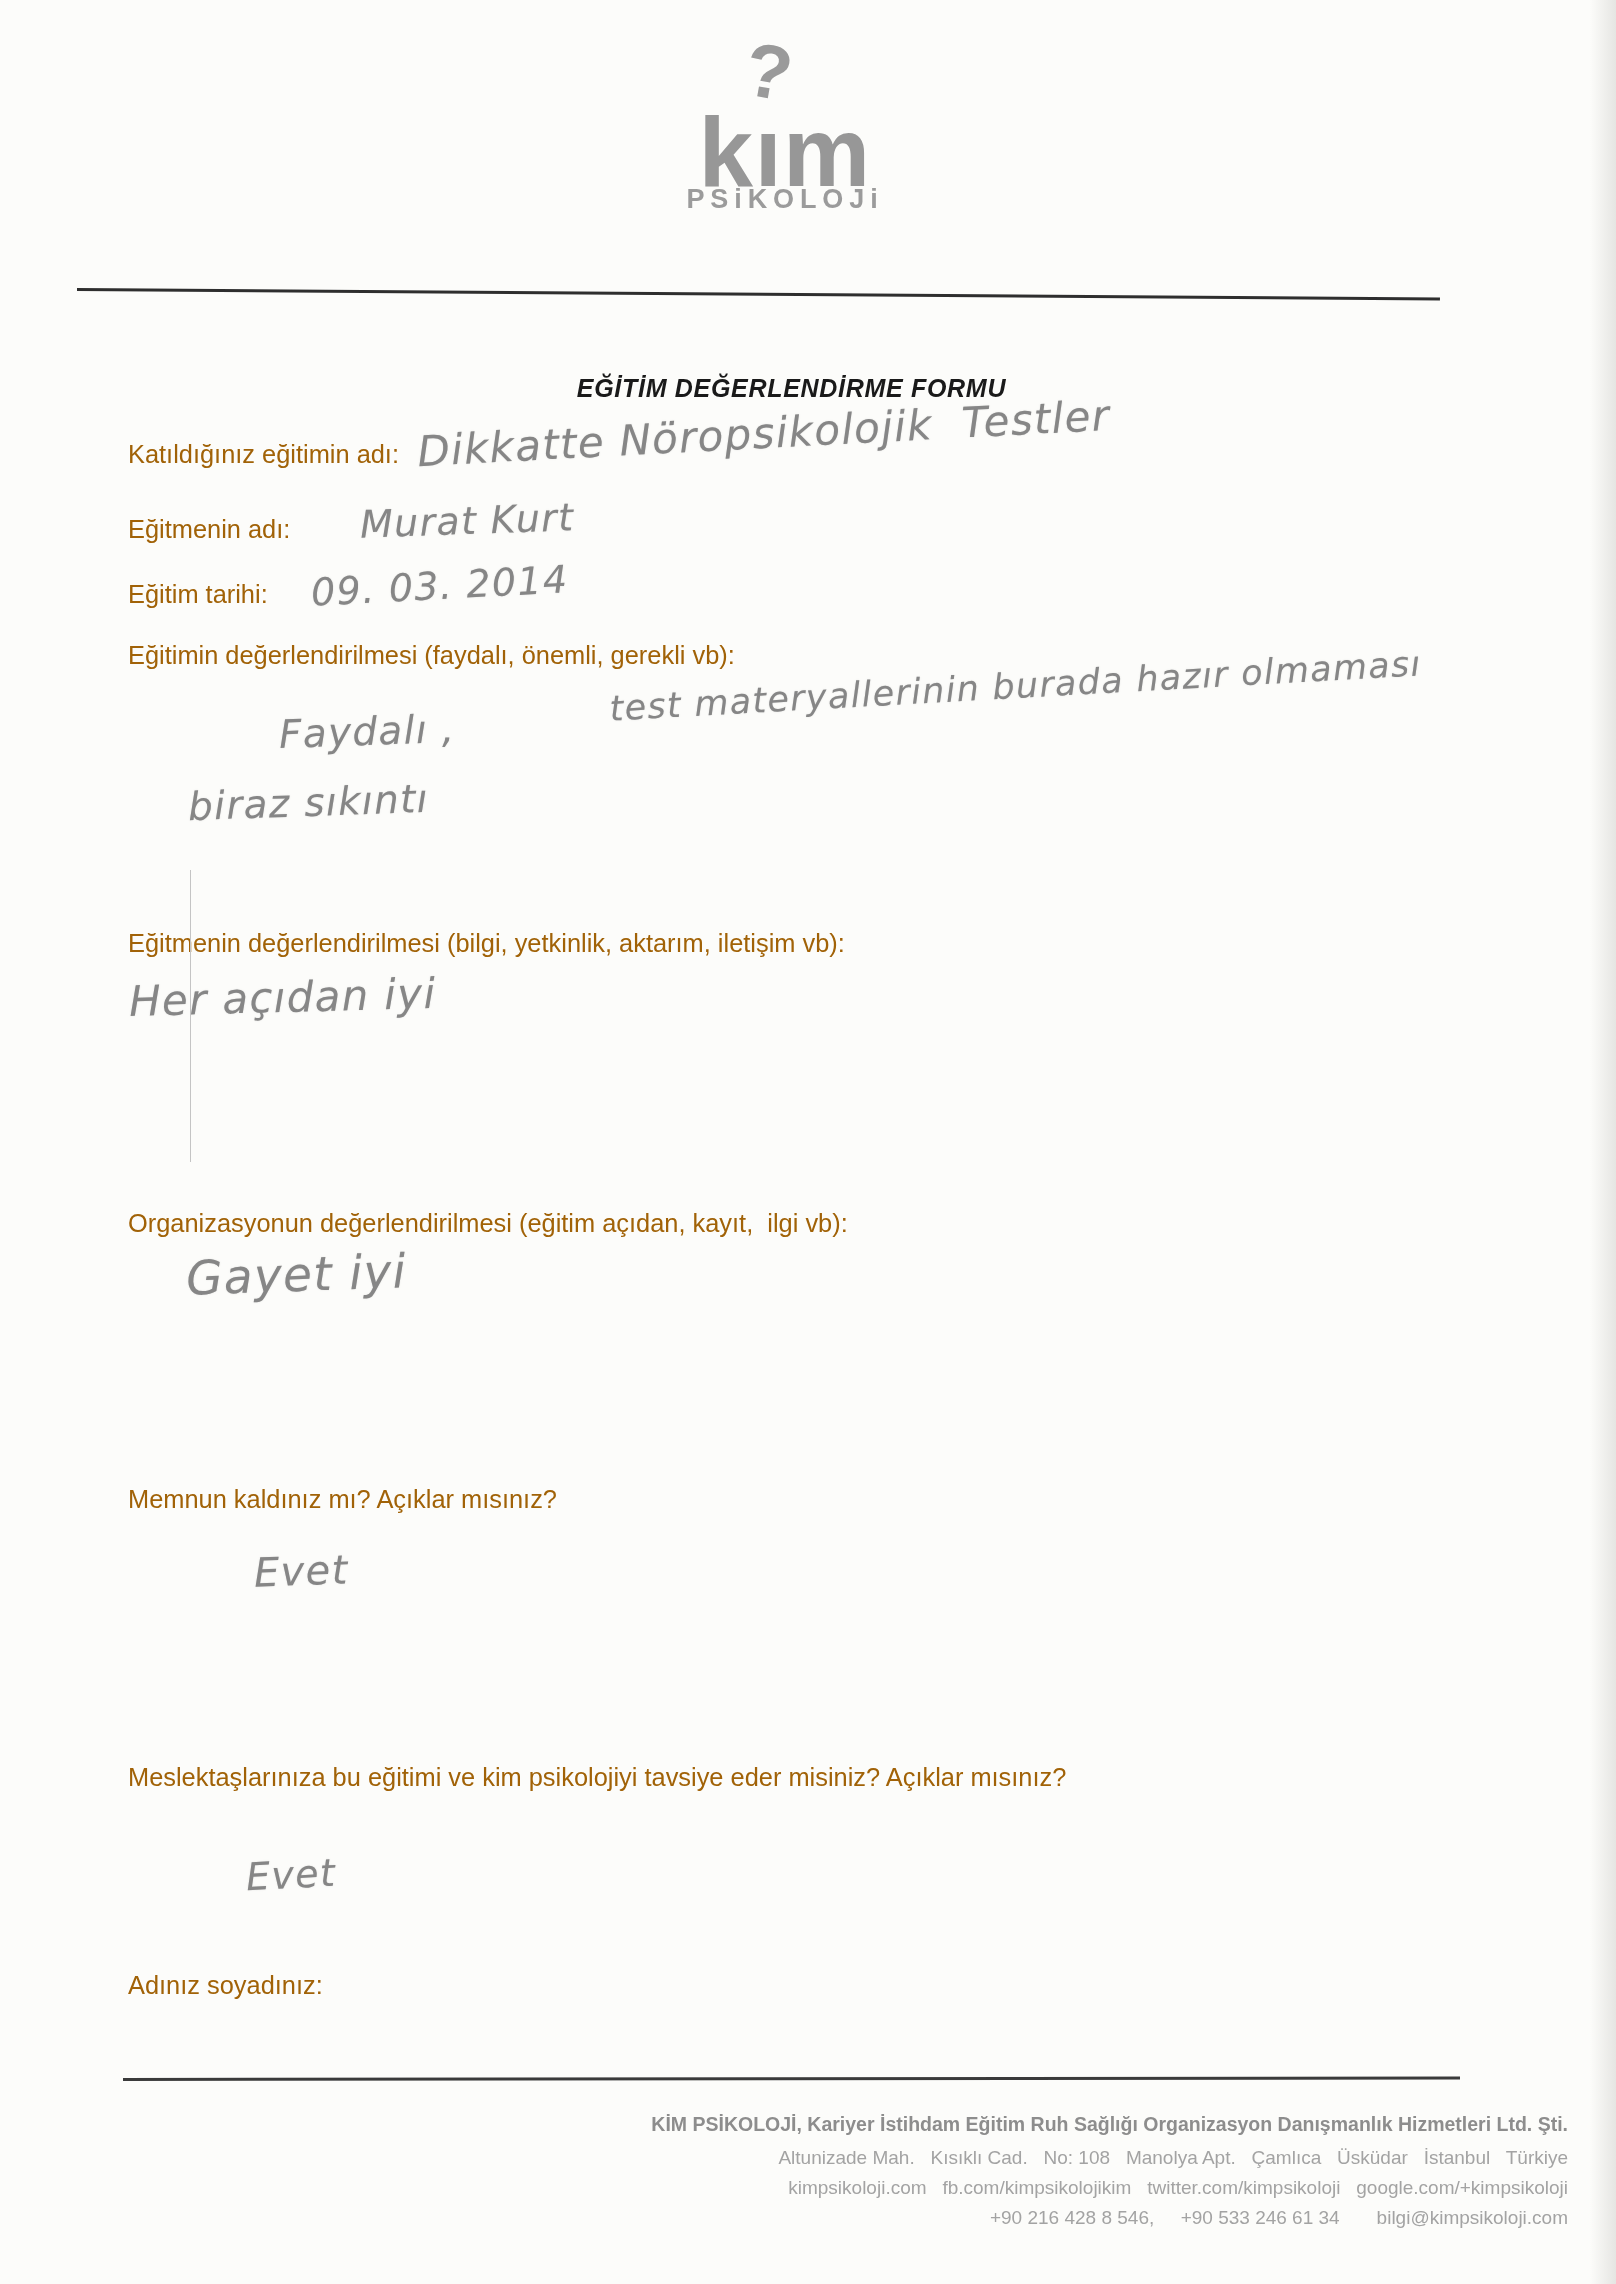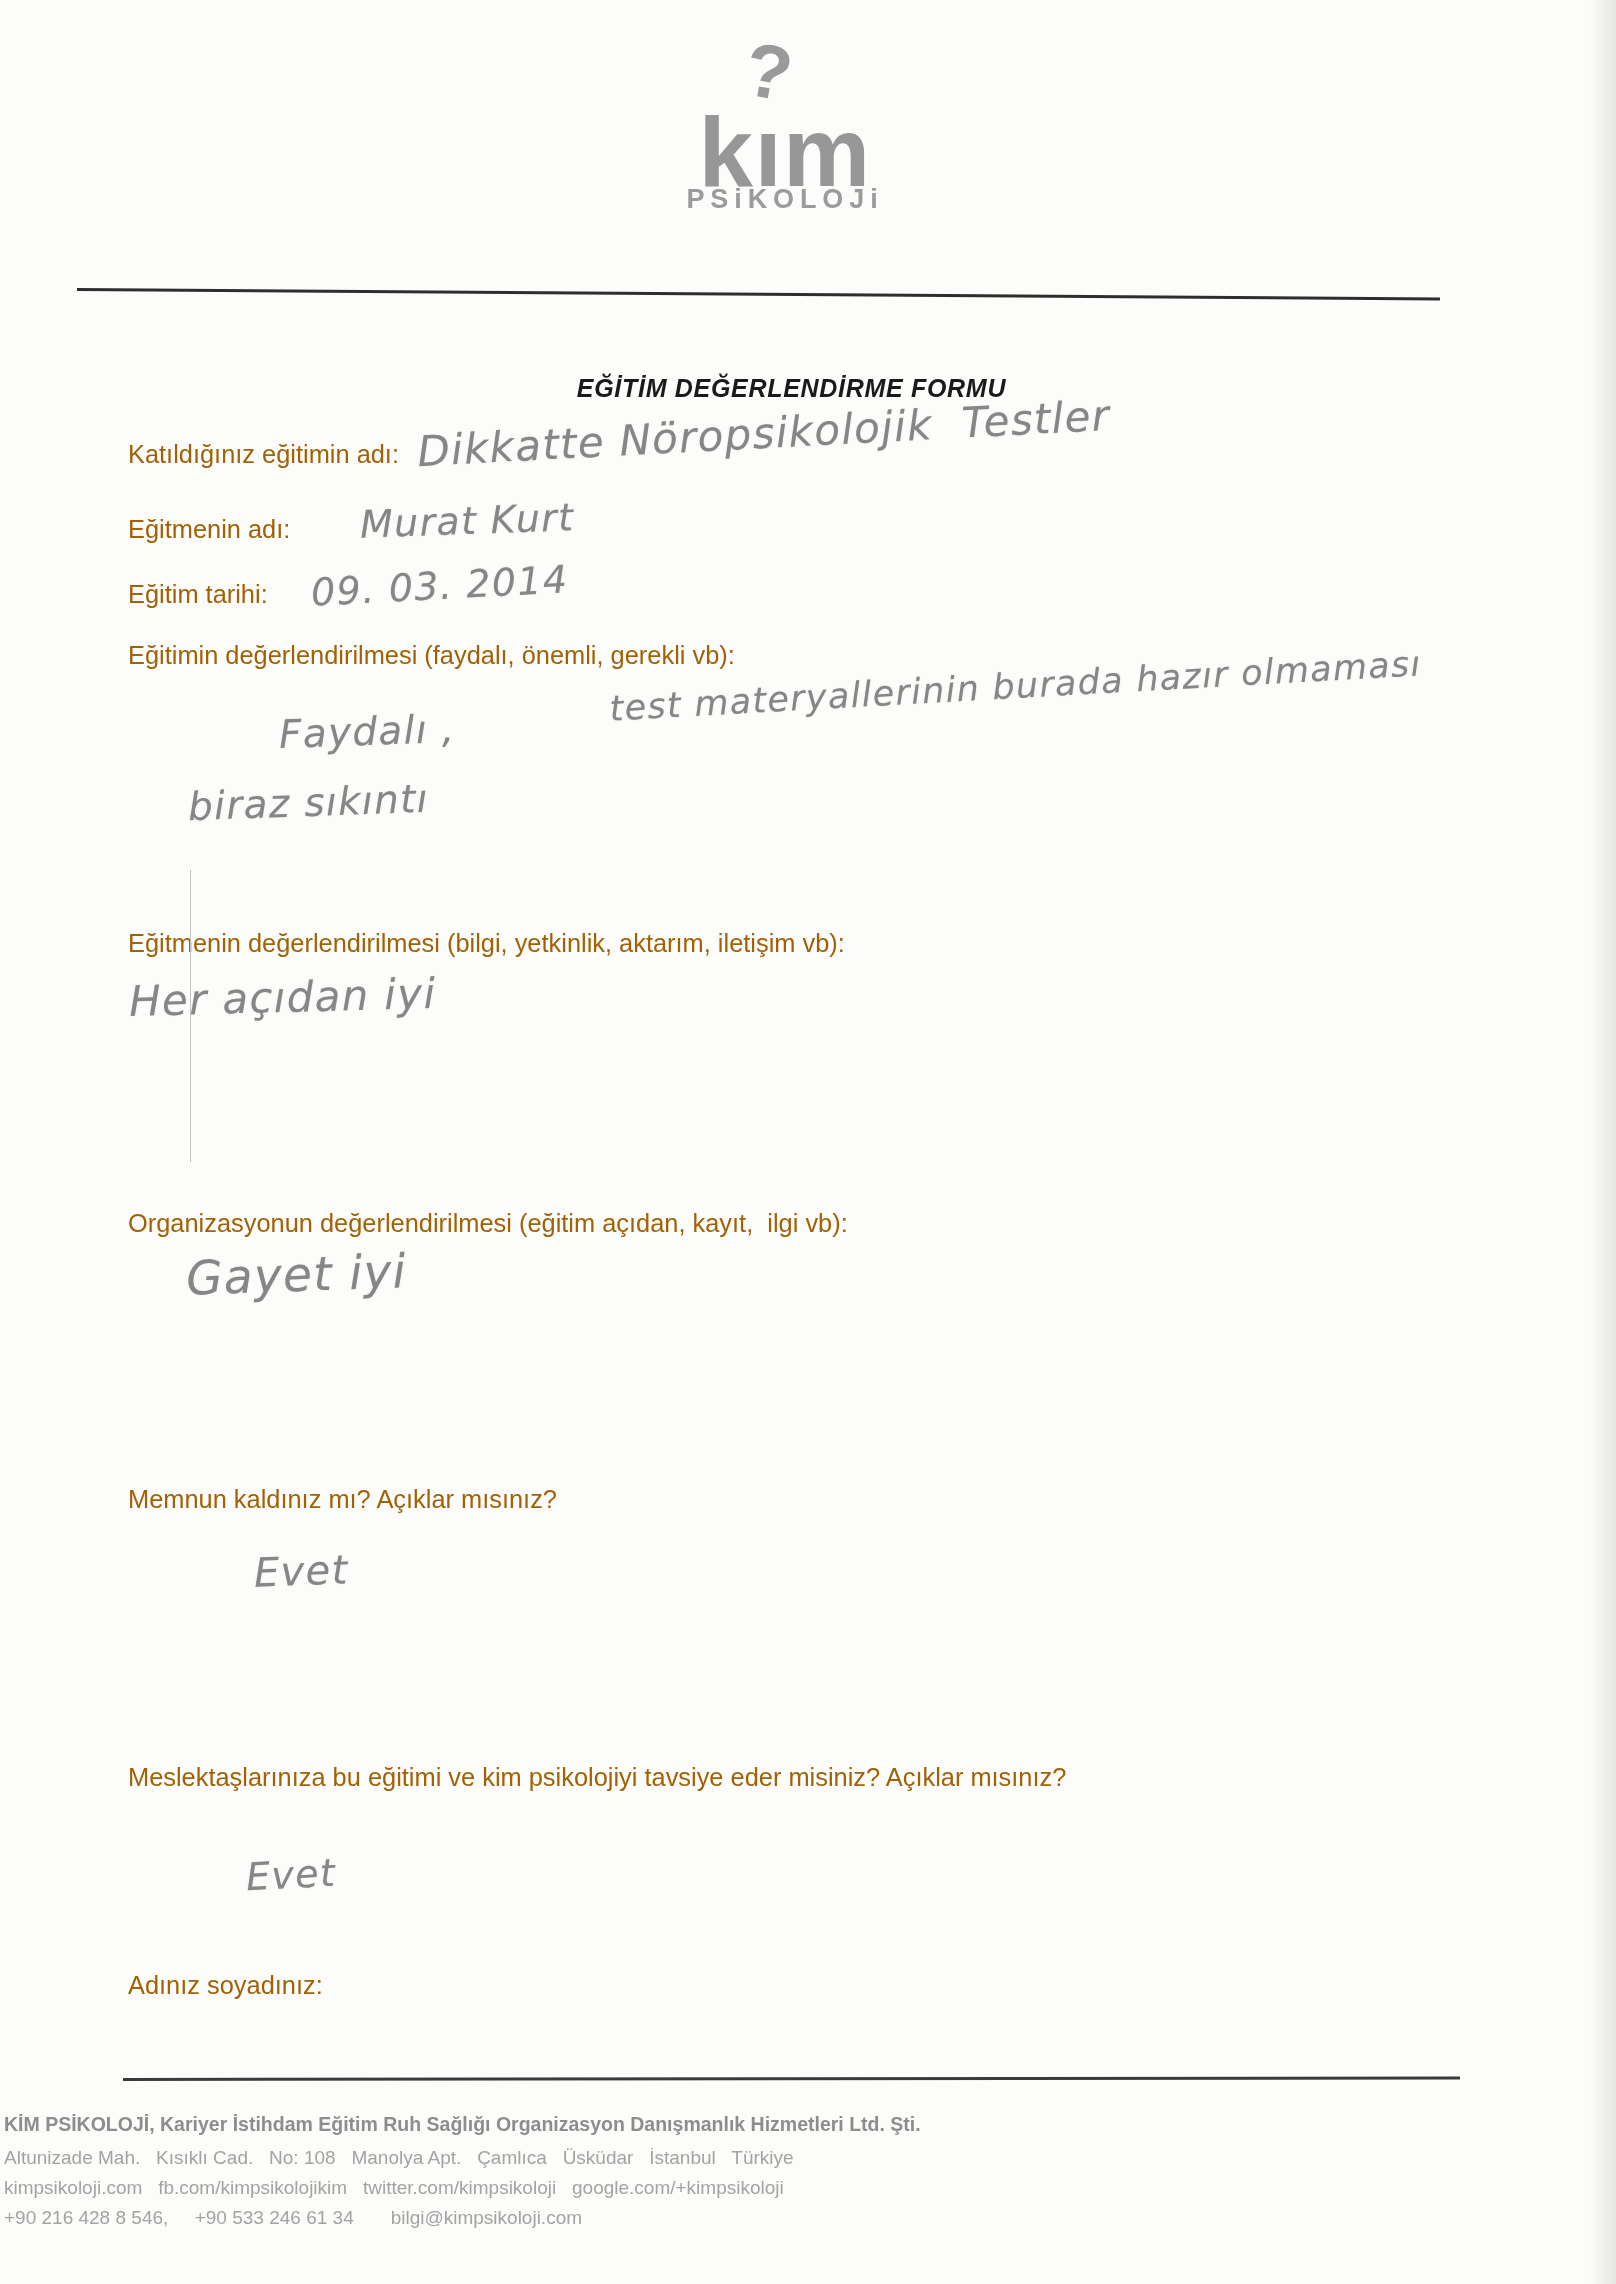--- a/index.html
+++ b/index.html
@@ -76,21 +76,21 @@
   .hw-3 {left:311px; top:564px; font-size:38px; transform:rotate(-3deg);}
   .hw-4a{left:279px; top:709px;font-size:39px; transform:rotate(-2deg);}
   .hw-4b{left:609px; top:666px;font-size:35px; transform:rotate(-3.2deg);}
   .hw-4c{left:188px; top:780px;font-size:39px; transform:rotate(-2deg);}
   .hw-5 {left:129px; top:973px;font-size:42px; transform:rotate(-1.5deg);}
   .hw-6 {left:186px; top:1247px;font-size:47px; transform:rotate(-2deg);}
   .hw-7 {left:254px; top:1548px;font-size:40px; transform:rotate(-2deg);}
   .hw-8 {left:246px; top:1853px;font-size:38px; transform:rotate(-3deg);}
   
   .foot{
-    position:absolute;left:4px;width:1558px;text-align:left;white-space:pre;
+    position:absolute;left:10px;width:1558px;text-align:right;white-space:pre;
     color:#a3a3a3;font-size:19px;
   }
   .foot-1{top:2113px;font-size:19.5px;font-weight:700;color:#8d8d8d;}
   .foot-2{top:2147px;}
   .foot-3{top:2177px;}
   .foot-4{top:2207px;}
 </style>
 </head>
 <body>
 

